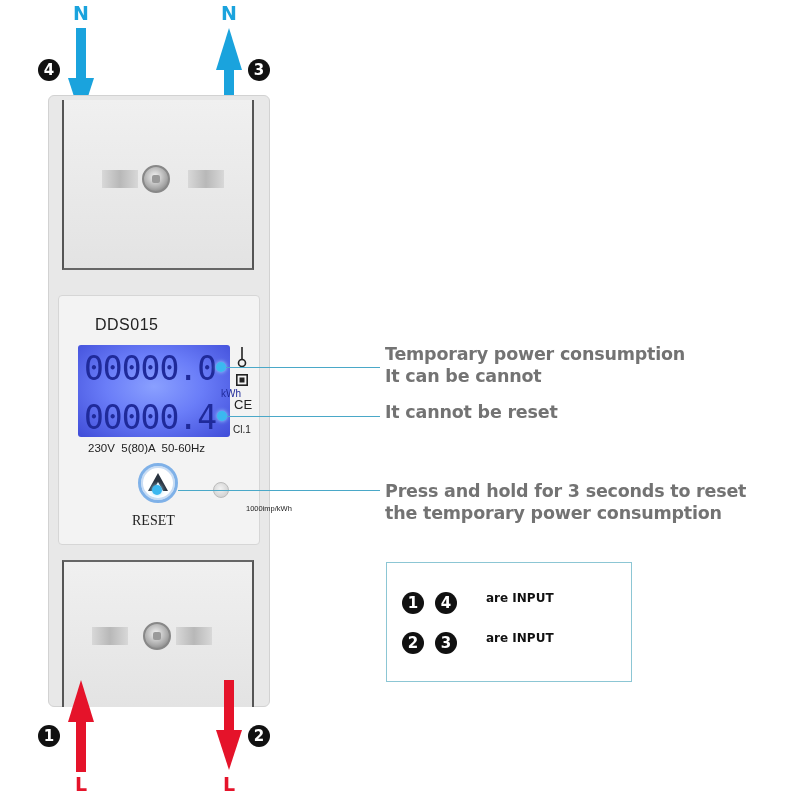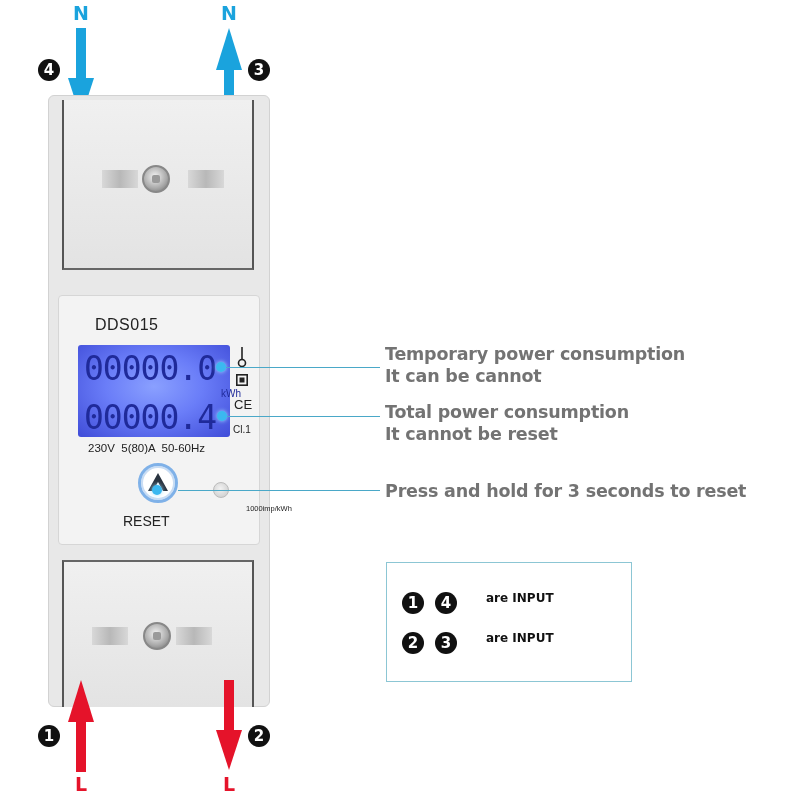--- a/index.html
+++ b/index.html
@@ -87,46 +87,46 @@
 <div class="abs side-icon" style="left:234px; top:397px; font-size:13px;">CE</div>
 <div class="abs side-icon" style="left:233px; top:424px; font-size:10px;">Cl.1</div>
 
 <div class="abs ratings" style="left:88px; top:442px; white-space:pre;">230V  5(80)A  50-60Hz</div>
 
 <div class="abs reset-btn" style="left:138px; top:463px;">
   <svg width="34" height="34" style="position:absolute; left:0; top:0;">
     <polygon points="17,7 27,25 22,25 17,16 12,25 7,25" fill="#2a3440"></polygon>
   </svg>
 </div>
-<div class="abs reset-label" style="left:123px; top:513px;">RESET</div>
+<div class="abs reset-label" style="left:132px; top:513px;font-family:Liberation Serif, serif;">RESET</div>
 <div class="abs led" style="left:213px; top:482px;"></div>
 <div class="abs imp-label" style="left:198px; top:504px;">1000imp/kWh</div>
 
 <div class="abs meter-cover bottom" style="left:62px; top:560px; width:188px; height:145px;"></div>
 <div class="abs slot" style="left:92px; top:627px; width:36px;"></div>
 <div class="abs slot" style="left:176px; top:627px; width:36px;"></div>
 <div class="abs screw" style="left:143px; top:622px;"></div>
 
 <div class="abs dot" style="left:216px; top:362px;"></div>
 <div class="abs leader" style="left:226px; top:367px; width:154px;"></div>
 <div class="abs dot" style="left:217px; top:411px;"></div>
 <div class="abs leader" style="left:227px; top:416px; width:153px;"></div>
 <div class="abs dot" style="left:152px; top:485px;"></div>
 <div class="abs leader" style="left:178px; top:490px; width:202px;"></div>
 
 <div class="abs callout" style="left:385px; top:343px;">
   <div>Temporary power consumption</div>
   <div>It can be cannot</div>
 </div>
 <div class="abs callout" style="left:385px; top:401px;">
-  <div>Total power consumption</div>
   <div>It cannot be reset</div>
 </div>
 <div class="abs callout" style="left:385px; top:480px;">
   <div>Press and hold for 3 seconds to reset</div>
+  <div>the temporary power consumption</div>
 </div>
 
 <div class="abs legend-box" style="left:386px; top:562px; width:244px; height:118px;"></div>
 <div class="abs num-circle" style="left:402px; top:592px;">1</div>
 <div class="abs num-circle" style="left:435px; top:592px;">4</div>
 <div class="abs legend-text" style="left:486px; top:591px;">are INPUT</div>
 <div class="abs num-circle" style="left:402px; top:632px;">2</div>
 <div class="abs num-circle" style="left:435px; top:632px;">3</div>
 <div class="abs legend-text" style="left:486px; top:631px;">are INPUT</div>
 

